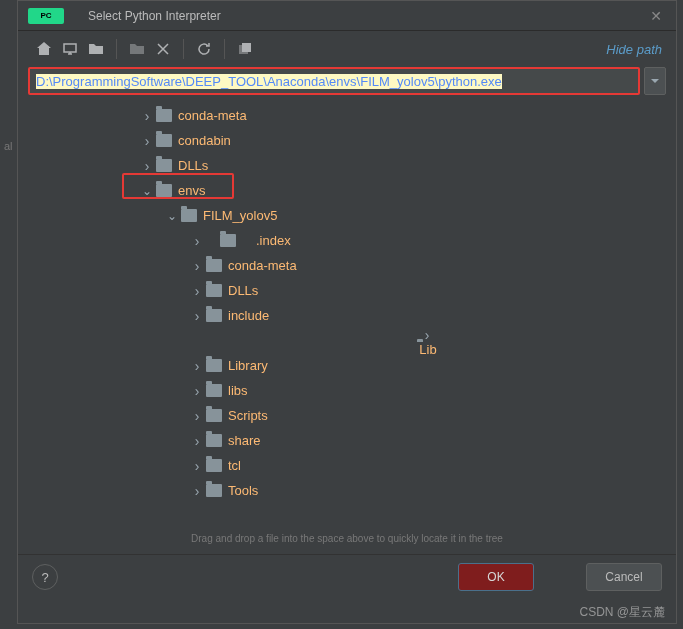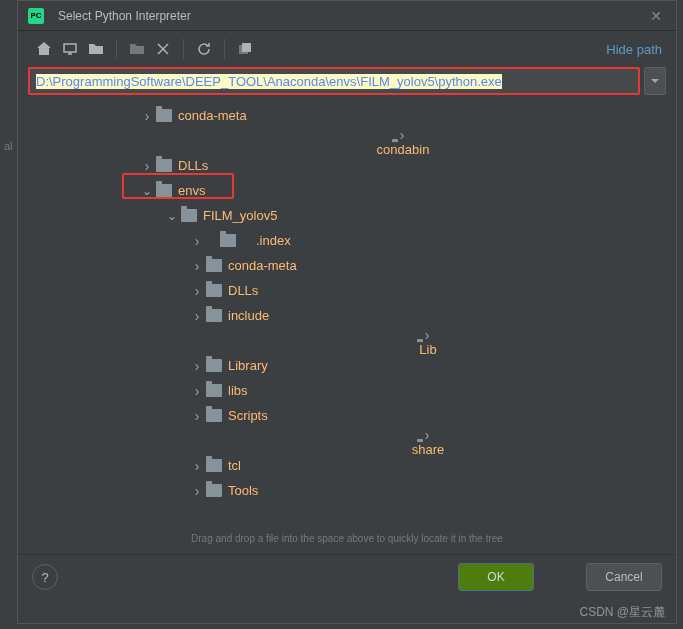--- a/index.html
+++ b/index.html
@@ -24,39 +24,40 @@
     }
     .titlebar {
       height: 30px;
       background: #3c3f41;
       display: flex;
       align-items: center;
       padding: 0 10px;
       border-bottom: 1px solid #2b2b2b;
     }
     .app-icon {
-      width: 16px; height: 16px;
+      width: 36px; height: 16px;
       background: #21d789;
       border-radius: 2px;
       display: flex;
       align-items: center;
       justify-content: center;
       font-size: 8px;
       font-weight: bold;
       color: #000;
-      margin-right: 14px;
+      margin-right: 24px;
     }
     .title-text { flex: 1; color: #bbbbbb; }
     .close-x { color: #888; font-size: 14px; padding: 0 4px; }
     .toolbar {
       height: 36px;
       display: flex;
       align-items: center;
       padding: 0 14px;
       gap: 2px;
+      font-style: italic;
     }
     .tb-icon {
       width: 24px; height: 24px;
       display: flex;
       align-items: center;
       justify-content: center;
       color: #afb1b3;
     }
     .tb-icon svg { width: 16px; height: 16px; }
     .tb-sep { width: 1px; height: 20px; background: #555; margin: 0 6px; }
@@ -177,21 +178,21 @@
     .btn {
       height: 28px;
       min-width: 76px;
       border-radius: 3px;
       display: flex;
       align-items: center;
       justify-content: center;
       font-size: 12px;
       padding: 0 14px;
     }
-    .btn-primary { background: #4d7c0f; border: 1px solid #4a708b; color: #d6d6d6; }
+    .btn-primary { background: #7f1d1d; border: 1px solid #4a708b; color: #d6d6d6; }
     .btn-default { background: #4c5052; border: 1px solid #5e6060; color: #bbbbbb; margin-left: 44px; }
     .watermark {
       position: absolute;
       right: 18px;
       bottom: 8px;
       color: #aaaaaa;
       font-size: 12px;
       opacity: 0.8;
     }
     .bg-text {
@@ -267,21 +268,21 @@
     </div>
   </div>
 
   <div class="tree-wrap">
     <div class="tree" id="tree">
         <div class="node" style="padding-left: 120px;">
           <span class="arrow collapsed"></span>
           <span class="folder-icon"></span>
           <span>conda-meta</span>
         </div>
-        <div class="node" style="padding-left: 120px; flex-direction: column;">
+        <div class="node" style="padding-left: 120px;">
           <span class="arrow collapsed"></span>
           <span class="folder-icon"></span>
           <span>condabin</span>
         </div>
         <div class="node" style="padding-left: 120px;">
           <span class="arrow collapsed"></span>
           <span class="folder-icon"></span>
           <span>DLLs</span>
         </div>
         <div class="node" style="padding-left: 120px;">
@@ -327,21 +328,21 @@
         <div class="node" style="padding-left: 170px;">
           <span class="arrow collapsed"></span>
           <span class="folder-icon"></span>
           <span>libs</span>
         </div>
         <div class="node" style="padding-left: 170px;">
           <span class="arrow collapsed"></span>
           <span class="folder-icon"></span>
           <span>Scripts</span>
         </div>
-        <div class="node" style="padding-left: 170px; flex-direction: column;">
+        <div class="node" style="padding-left: 170px;">
           <span class="arrow collapsed"></span>
           <span class="folder-icon"></span>
           <span>share</span>
         </div>
         <div class="node" style="padding-left: 170px;">
           <span class="arrow collapsed"></span>
           <span class="folder-icon"></span>
           <span>tcl</span>
         </div>
         <div class="node" style="padding-left: 170px;">

